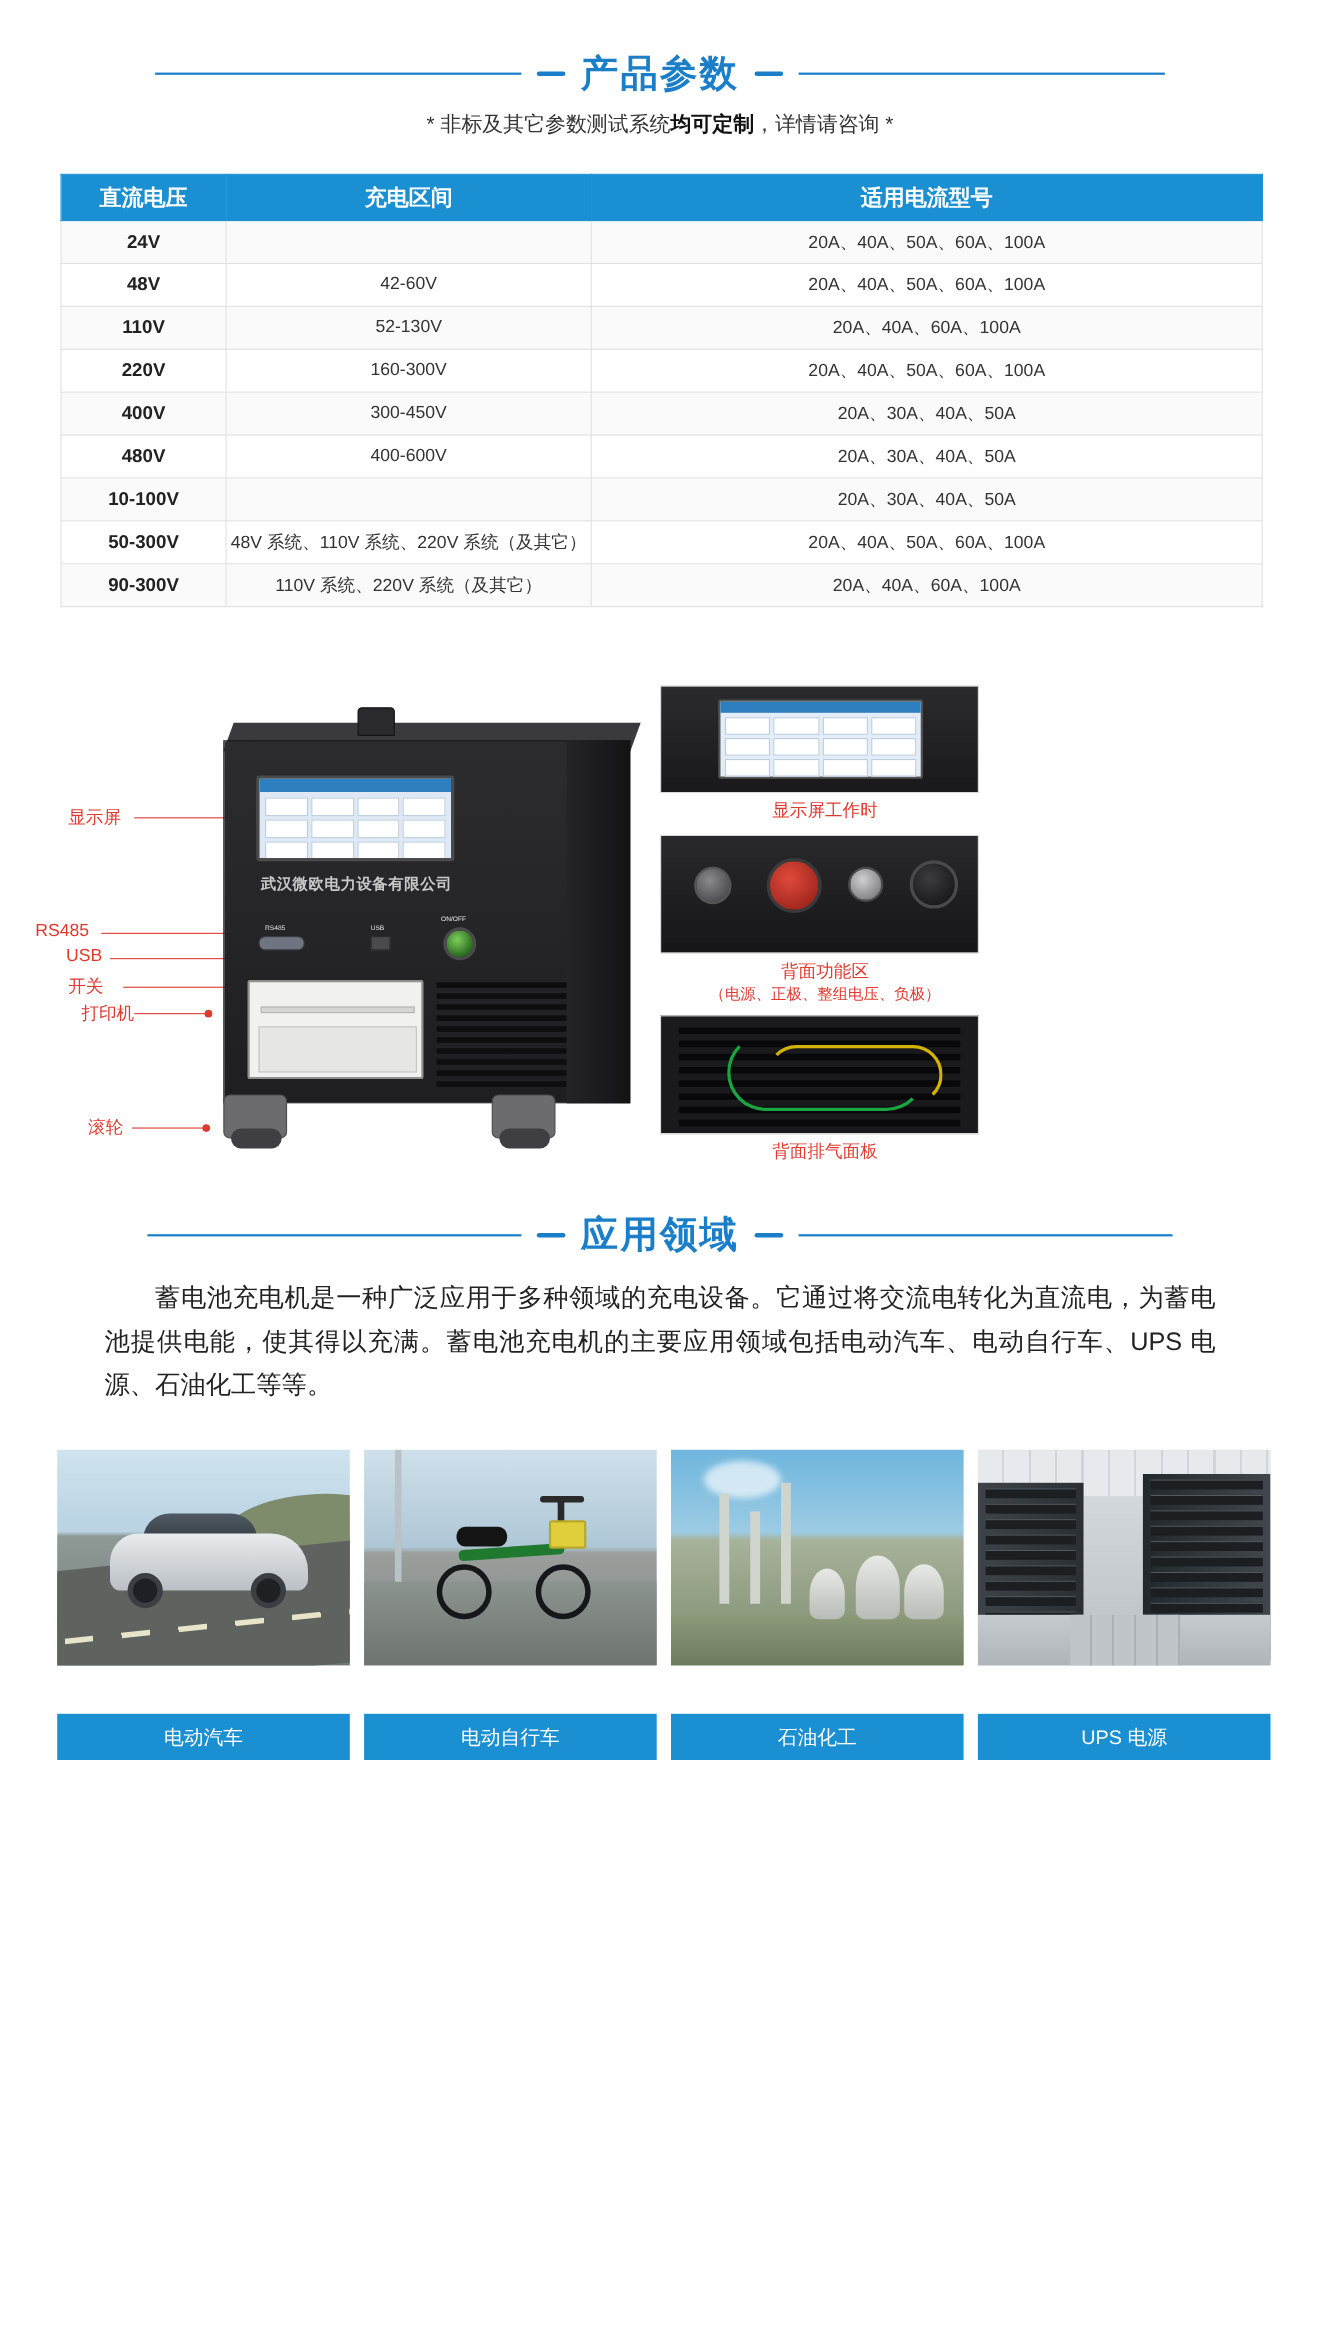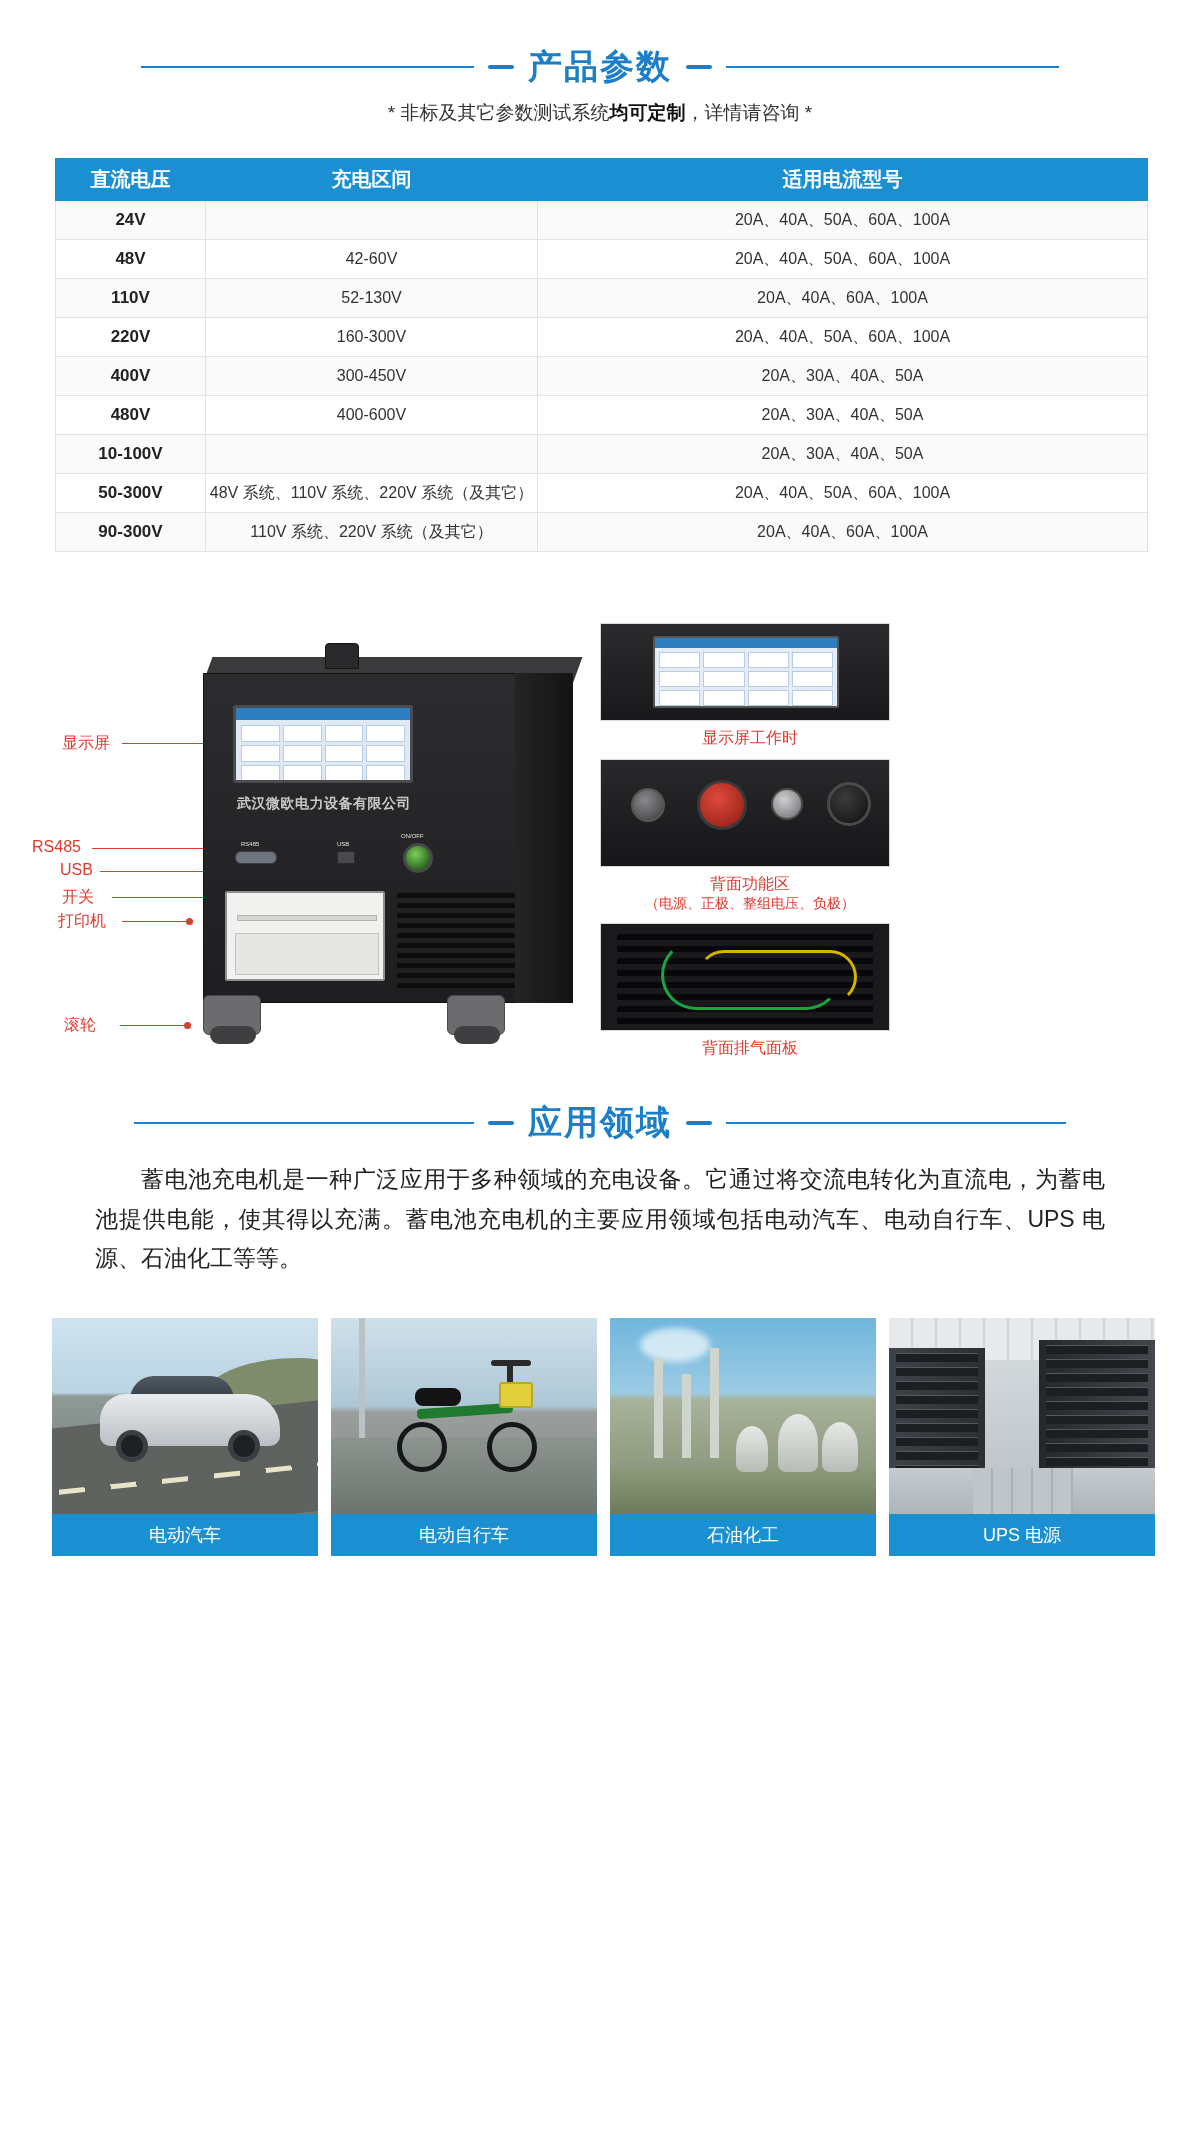--- a/index.html
+++ b/index.html
@@ -293,21 +293,21 @@
   }
   .app-img {
     width: 266px; height: 196px;
     position: relative; overflow: hidden;
   }
   .app-label {
     height: 42px;
     background: #1a8fd1;
     color: #fff;
     font-size: 18px;
-    display: flex; align-items: center; justify-content: center;
+    display: flex; align-items: center; justify-content: center; margin-top: 44px;
   }
 
   
   .img-car { background: linear-gradient(180deg,#cfe3ef 0%, #b9d3e2 38%, #8f9a96 40%, #6e7874 100%); }
   .img-car .road { position: absolute; left: -20px; top: 96px; width: 320px; height: 110px; background: #5e6360; transform: rotate(-6deg); }
   .img-car .dash { position: absolute; left: 6px; top: 156px; width: 300px; height: 5px; background: repeating-linear-gradient(90deg,#e8e4c9 0 26px, transparent 26px 52px); transform: rotate(-6deg); }
   .img-car .body { position: absolute; left: 48px; top: 76px; width: 180px; height: 52px; background: linear-gradient(180deg,#e9ecee,#b9bfc4); border-radius: 26px 34px 10px 10px; }
   .img-car .cab { position: absolute; left: 78px; top: 58px; width: 104px; height: 32px; background: linear-gradient(180deg,#4f5a63,#2d343a); border-radius: 24px 24px 0 0; }
   .img-car .w1, .img-car .w2 { position: absolute; top: 112px; width: 32px; height: 32px; border-radius: 50%; background: #1e2124; border: 5px solid #3a3f43; }
   .img-car .w1 { left: 64px; } .img-car .w2 { left: 176px; }
@@ -435,25 +435,25 @@
   <div class="cl-dot" style="left:236px; top:230px;"></div>
 
   <div class="callout" style="left:60px; top:246px;">USB</div>
   <div class="cl-line" style="left:100px; top:256px; width:240px;"></div>
   <div class="cl-dot" style="left:336px; top:242px;"></div>
 
   <div class="callout" style="left:62px; top:272px;">开关</div>
   <div class="cl-line" style="left:112px; top:282px; width:280px;"></div>
   <div class="cl-dot" style="left:388px; top:258px;"></div>
 
-  <div class="callout" style="left:58px; top:296px;">打印机</div>
+  <div class="callout" style="left:74px; top:296px;">打印机</div>
   <div class="cl-line" style="left:122px; top:306px; width:68px;"></div>
   <div class="cl-dot" style="left:186px; top:303px;"></div>
 
-  <div class="callout" style="left:64px; top:400px;">滚轮</div>
+  <div class="callout" style="left:80px; top:400px;">滚轮</div>
   <div class="cl-line" style="left:120px; top:410px; width:68px;"></div>
   <div class="cl-dot" style="left:184px; top:407px;"></div>
 
   <div class="device">
     <div class="dev-top"></div>
     <div class="dev-handle"></div>
     <div class="dev-body"></div>
     <div class="dev-side"></div>
 
     <div class="dev-screen">

